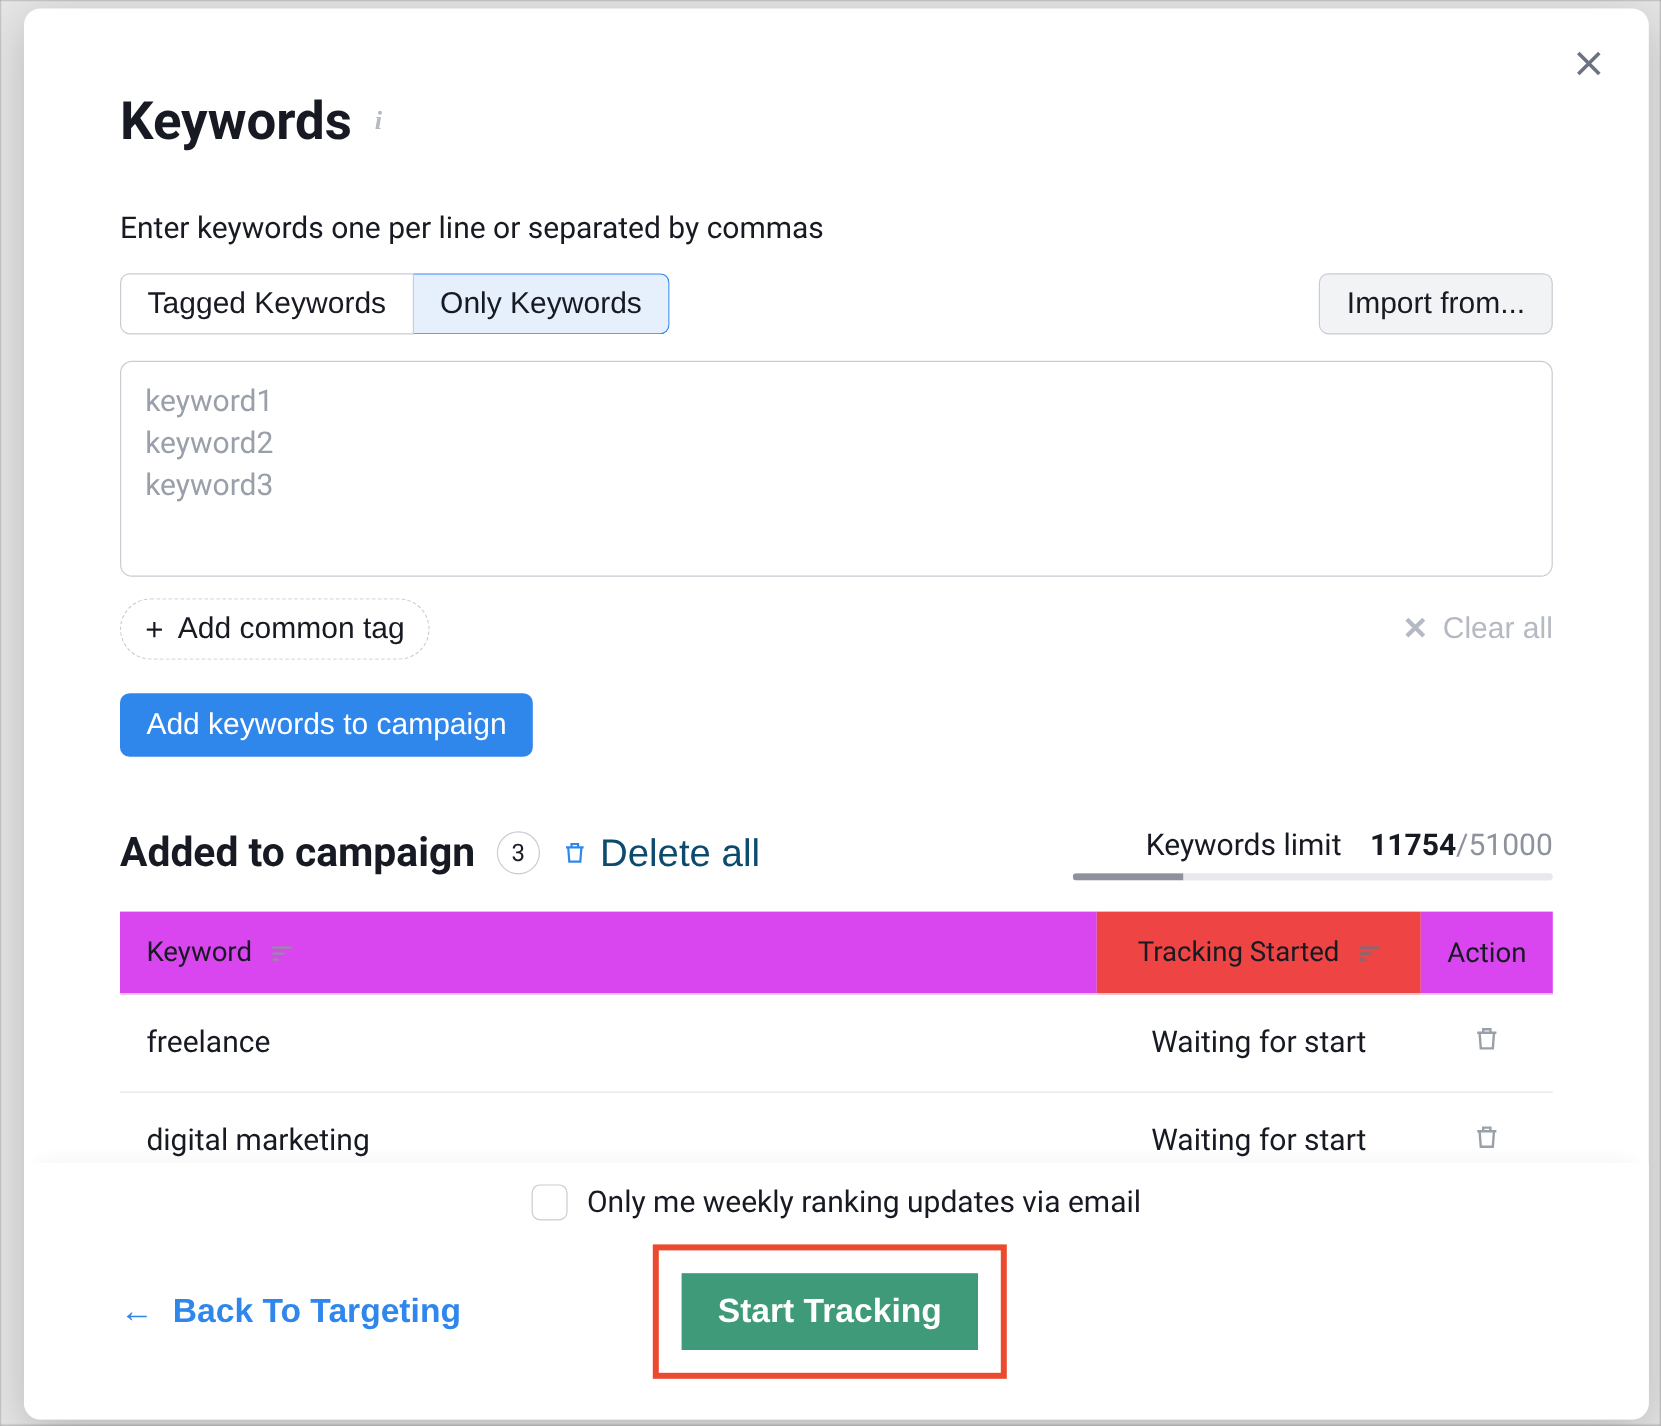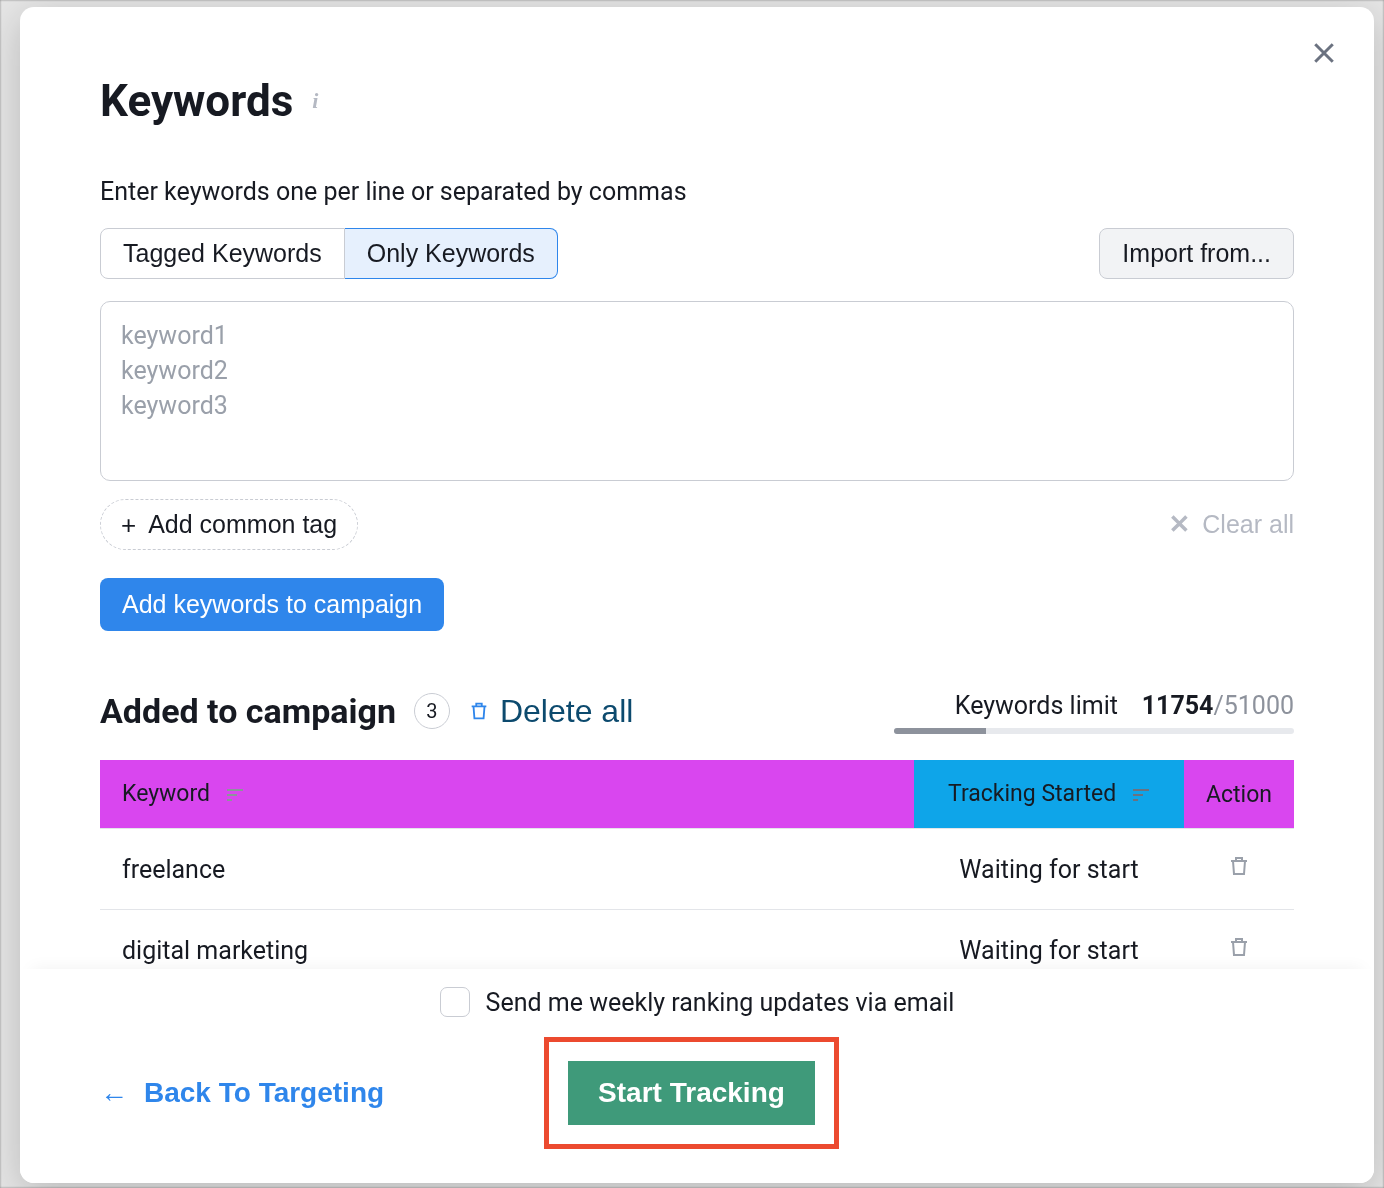--- a/index.html
+++ b/index.html
@@ -69,21 +69,21 @@
   .delete-all { display:flex; align-items:center; gap:10px; color:#0c4a6e; font-size:32px; cursor:pointer; background:none; border:none;}
   .trash-icon { width:22px; height:24px; }
   .limit-block { text-align:right; }
   .limit-label { font-size:25px; color:#171a22; }
   .limit-val { font-size:25px; font-weight:700; color:#171a22; }
   .limit-total { font-size:25px; color:#8d929c; }
   .limit-bar { width: 400px; height:6px; background:#e7e9ed; border-radius:3px; margin-top:8px; overflow:hidden;}
   .limit-bar-fill { height:100%; background:#8d929c; width:23%; }
   .tbl { width:100%; border-collapse: collapse; margin-bottom: 40px;}
   .tbl thead th { background:#d946ef; font-weight:400; font-size:23px; color:#171a22; text-align:left; padding:20px 22px; border-bottom:1px solid #e3e5e9;}
-  .tbl thead th.sorted { background:#0ea5e9; }
+  .tbl thead th.sorted { background:#ef4444; }
   .sort-icn { display:inline-block; vertical-align:middle; margin-left:10px; }
   .sort-icn svg { width:18px; height:14px; }
   .tbl thead th.action { text-align:center; width:110px;}
   .tbl thead th.tracking { width:270px; text-align:center;}
   .tbl tbody td { padding: 24px 22px; font-size:25px; color:#171a22; border-bottom:1px solid #e3e5e9;}
   .tbl tbody td.tracking { text-align:center; }
   .tbl tbody td.action { text-align:center; }
   .row-trash { color:#9aa0aa; cursor:pointer; background:none; border:none;}
   .footer {
     flex: 0 0 auto; border-top: 0; padding: 18px 80px 34px 80px; background:#fff;
@@ -216,21 +216,21 @@
           </td>
         </tr>
       </tbody>
     </table>
 
   </div>
 
   <div class="footer">
     <div class="email-row">
       <button class="chk" role="checkbox" aria-checked="false"></button>
-      <span class="email-label">Send me weekly ranking updates via email</span>
+      <span class="email-label">Only me weekly ranking updates via email</span>
     </div>
     <div class="footer-actions">
       <button class="back-link">
         <span class="arrow-left">←</span>
         <span>Back To Targeting</span>
       </button>
       <span class="start-wrap">
         <button class="start-btn">Start Tracking</button>
       </span>
     </div>

